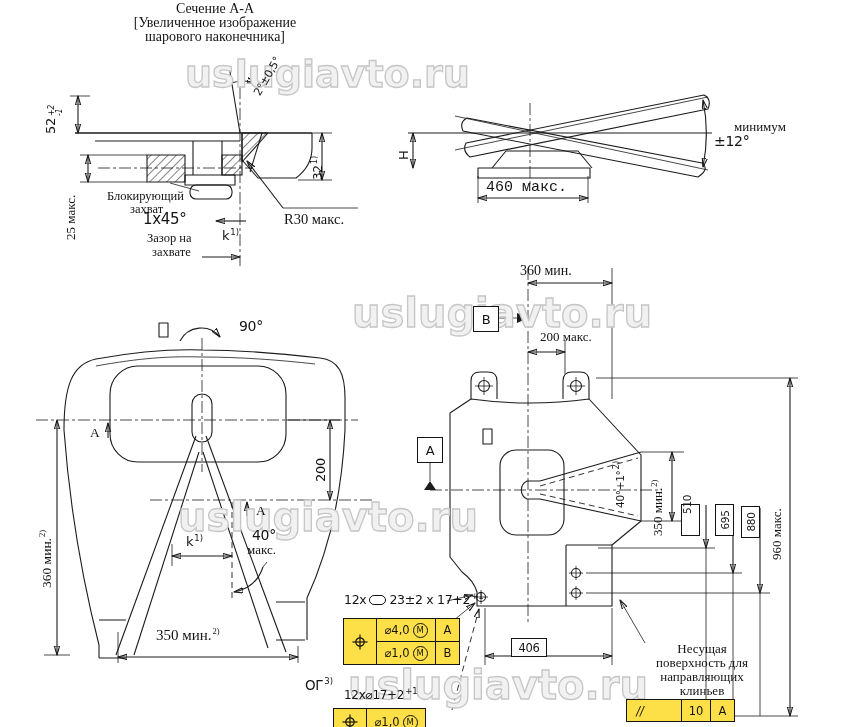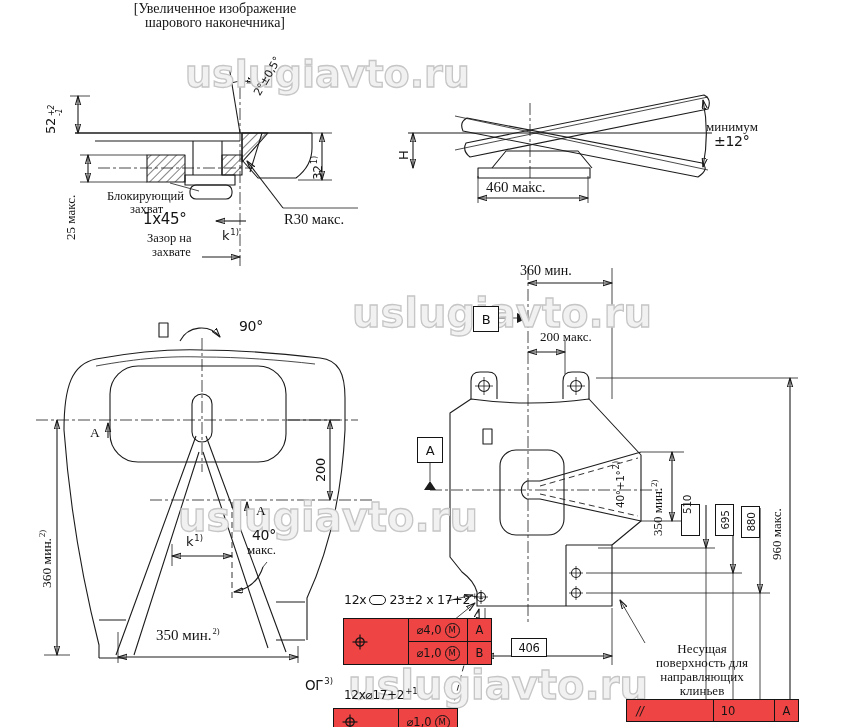--- a/index.html
+++ b/index.html
@@ -21,22 +21,22 @@
   .num{font-family:"DejaVu Sans",sans-serif;letter-spacing:-.3px;}
   .ser{font-family:"Liberation Serif","DejaVu Serif",serif;}
   .rv{transform:rotate(-90deg);transform-origin:0 0;}
   .sp{font-size:8.5px;vertical-align:super;margin-left:1px;letter-spacing:0;}
   .title{text-align:center;font-size:14px;line-height:14px;}
   .title span{display:block;}
   .tolstack{display:inline-flex;flex-direction:column;font-size:8px;line-height:8px;
             vertical-align:1px;margin-left:2px;font-style:normal;}
   .box{position:absolute;z-index:3;border:1.3px solid #141414;display:flex;
        align-items:center;justify-content:center;background:#fff;}
-  .fcf{position:absolute;z-index:3;display:flex;border:1.4px solid #141414;background:#ef4444;
-       font-family:"DejaVu Sans",sans-serif;font-size:11.5px;gap:32px;}
+  .fcf{position:absolute;z-index:3;display:flex;border:1.4px solid #141414;background:#fde047;
+       font-family:"DejaVu Sans",sans-serif;font-size:11.5px;}
   .fcf .c{display:flex;align-items:center;justify-content:center;padding:0 3px;}
   .fcf .bl{border-left:1.4px solid #141414;}
   .fcf .rows{display:flex;flex-direction:column;}
   .fcf .row{display:flex;height:22px;}
   .fcf .row+.row{border-top:1.4px solid #141414;}
   .cm{display:inline-flex;width:13px;height:13px;border:1px solid #141414;border-radius:50%;
       font-size:8.5px;align-items:center;justify-content:center;margin-left:3px;flex:none;}
   .slot{display:inline-block;width:15px;height:8px;border:1.2px solid #141414;
         border-radius:5px;margin:0 3px;vertical-align:-1px;}
   .bearing{text-align:center;font-size:13px;line-height:14px;}
@@ -178,20 +178,21 @@
     <path class="thin" d="M686,711 H706"></path>
   </g>
 </svg>
 
 <div class="wm" style="left:185px;top:52px;">uslugiavto.ru</div>
 <div class="wm" style="left:352px;top:290px;font-size:40px;">uslugiavto.ru</div>
 <div class="wm" style="left:178px;top:494px;font-size:40px;">uslugiavto.ru</div>
 <div class="wm" style="left:348px;top:662px;font-size:40px;">uslugiavto.ru</div>
 
 <div class="t title ser" style="left:70px;top:2px;width:290px;">
+  <span>Сечение А-А</span>
   <span>[Увеличенное изображение</span>
   <span>шарового наконечника]</span>
 </div>
 <div class="t num rv" style="left:44px;top:134px;font-size:13px;">
   <span>52</span><span class="tolstack">
         <i>+2</i>
         <i>-1</i>
       </span>
 </div>
 <div class="t num" style="left:252px;top:92px;font-size:11px;transform:rotate(-60deg);transform-origin:0 0;">2°±0,5°</div>
@@ -203,23 +204,23 @@
 <div class="t ser" style="left:152px;top:246px;font-size:12.5px;">захвате</div>
 <div class="t num" style="left:222px;top:228px;font-size:13px;">
   <span>k</span><sup class="sp">1)</sup>
 </div>
 <div class="t ser" style="left:284px;top:192px;font-size:14.5px;margin-top:20px;">R30 макс.</div>
 <div class="t num rv" style="left:310px;top:180px;font-size:12px;">
   <span>32</span><sup class="sp">1)</sup>
 </div>
 
 <div class="t num rv" style="left:397px;top:160px;font-size:13px;">Н</div>
-<div class="t ser" style="left:706px;top:120px;font-size:13px;">минимум</div>
+<div class="t ser" style="left:734px;top:120px;font-size:13px;">минимум</div>
 <div class="t num" style="left:714px;top:134px;font-size:14px;">±12°</div>
-<div class="t ser" style="left:486px;top:180px;font-size:15px;">460 макс.</div>
+<div class="t ser" style="left:486px;top:180px;font-size:15px;font-family:Liberation Mono, monospace;">460 макс.</div>
 
 <div class="t num" style="left:239px;top:319px;font-size:14px;">90°</div>
 <div class="t ser" style="left:90px;top:426px;font-size:13.5px;">А</div>
 <div class="t ser" style="left:256px;top:504px;font-size:13.5px;">А</div>
 <div class="t num rv" style="left:314px;top:482px;font-size:13px;">200</div>
 <div class="t ser rv" style="left:38px;top:588px;font-size:13.5px;">
   <span>360 мин.</span><sup class="sp">2)</sup>
 </div>
 <div class="t num" style="left:186px;top:534px;font-size:13px;">
   <span>k</span><sup class="sp">1)</sup>

